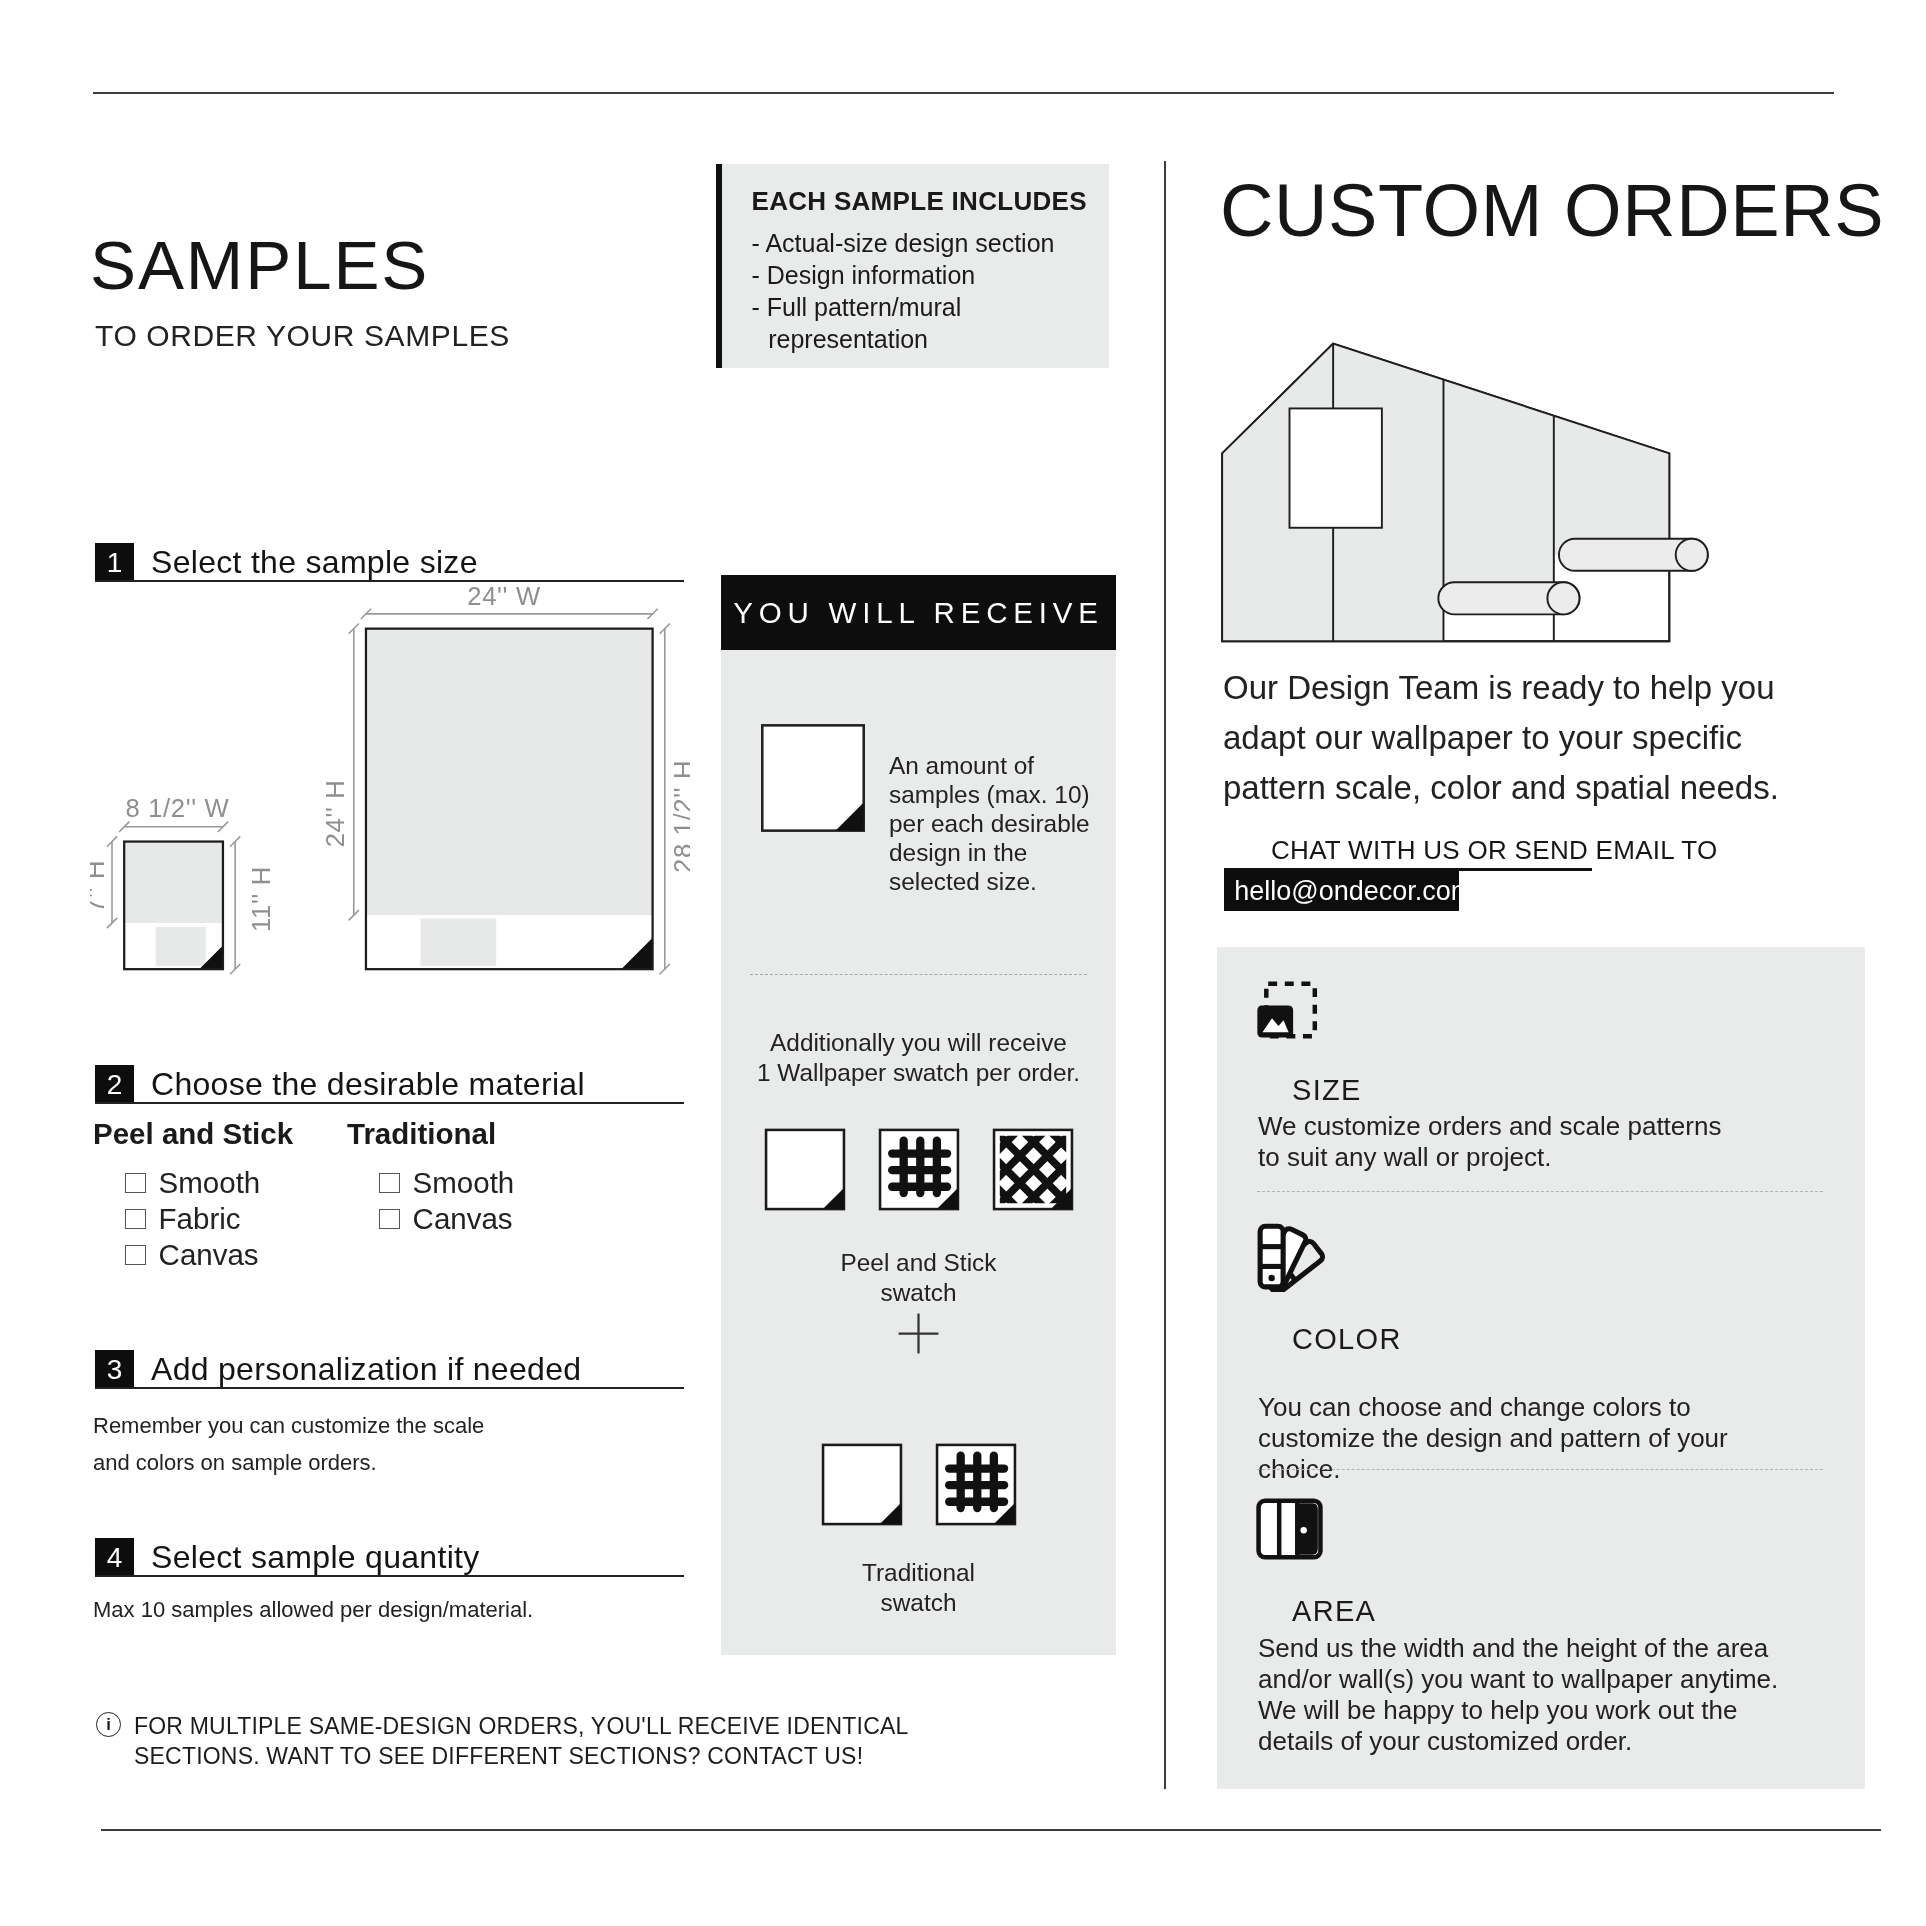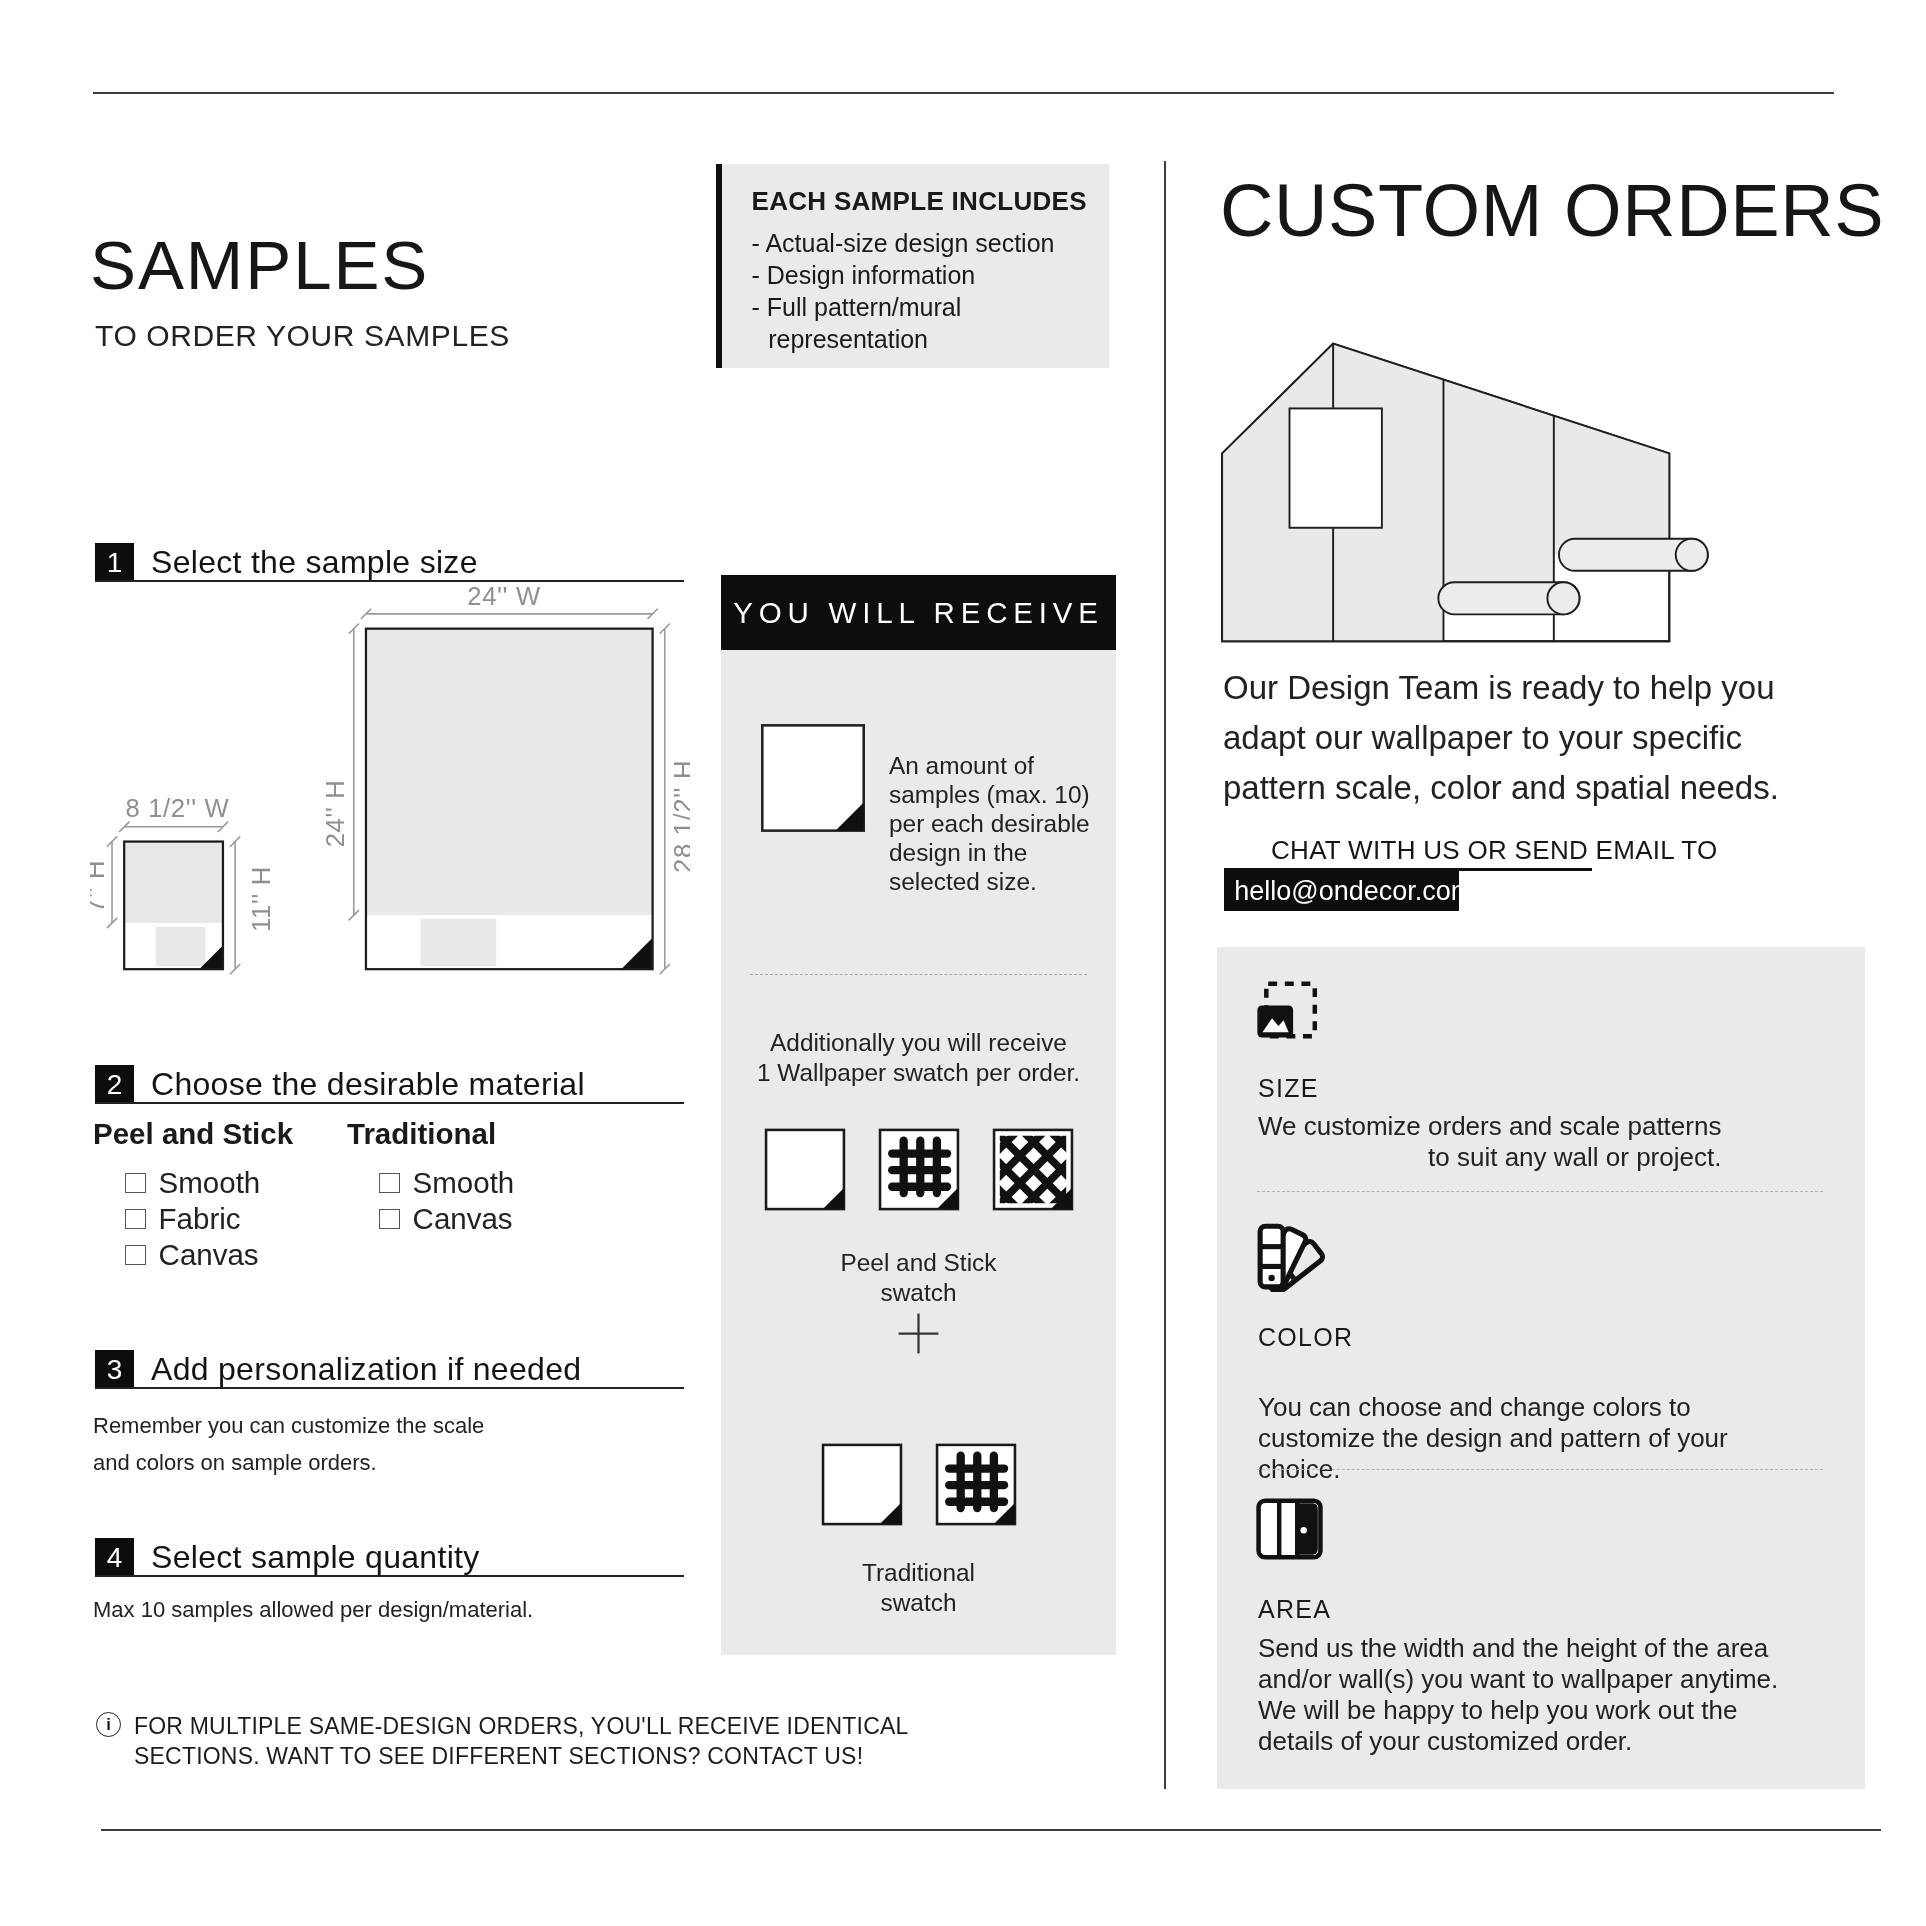--- a/index.html
+++ b/index.html
@@ -56,21 +56,21 @@
   .swatch-row{display:flex;justify-content:center;gap:32px;width:100%;}
   .rp-cap div{font-size:24.4px;line-height:29.5px;color:#222;}
 
   
   .intro div{font-size:33px;line-height:50px;color:#222;}
   .chat-label{font-size:26px;letter-spacing:0.3px;color:#161616;white-space:nowrap;}
   .chat-underline{left:1224px;top:868px;width:368px;height:2.6px;background:#101010;}
   .email-box{left:1224px;top:871px;width:235px;height:40px;background:#0d0d0d;color:#fff;
     font-size:27px;line-height:40px;padding-left:10.3px;box-sizing:border-box;white-space:nowrap;}
   .custom-panel{left:1217px;top:947px;width:648px;height:842px;background:#e9eaea;}
-  .feat-title{font-size:25px;letter-spacing:1.3px;color:#1a1a1a;}
+  .feat-title{font-size:29px;letter-spacing:1.3px;color:#1a1a1a;margin-left:34px;}
   .feat-body div{font-size:26px;line-height:31px;color:#222;}
   .panel-dash{position:absolute;left:40px;width:566px;border-top:1.9px dashed #b2b2b2;}
 
   svg{display:block;}
   text{font-family:"Liberation Sans", sans-serif;}
 </style>
 </head>
 <body>
 
 <div class="abs rule-h" style="left:93px;top:92px;width:1741px;"></div>
@@ -338,21 +338,21 @@
 <div class="abs email-box">hello@ondecor.com</div>
 
 <div class="abs custom-panel">
 
   <svg class="abs" style="left:40px;top:33px;" width="62" height="60" viewBox="0 0 96 94">
     <rect x="14" y="6" width="76" height="82" rx="3" fill="none" stroke="#111" stroke-width="7" stroke-dasharray="14 12"></rect>
     <rect x="0" y="40" width="56" height="50" rx="7" fill="#111"></rect>
     <path d="M8,82 L23,60 L33,72 L41,63 L49,82 Z" fill="#ffffff"></path>
   </svg>
   <div class="abs feat-title" style="left:41px;top:127px;">SIZE</div>
-  <div class="abs feat-body" style="left:41px;top:164px;text-align:right;">
+  <div class="abs feat-body" style="left:41px;top:164px;">
     <div>We customize orders and scale patterns</div>
     <div>to suit any wall or project.</div>
   </div>
 
   <div class="panel-dash" style="top:244px;"></div>
 
   <svg class="abs" style="left:39px;top:276px;" width="76" height="69" viewBox="0 0 118 108">
     <g fill="none" stroke="#111" stroke-width="8" stroke-linejoin="round">
       <g transform="rotate(52 24 96)">
         <rect x="6" y="5" width="36" height="95" rx="8"></rect>

